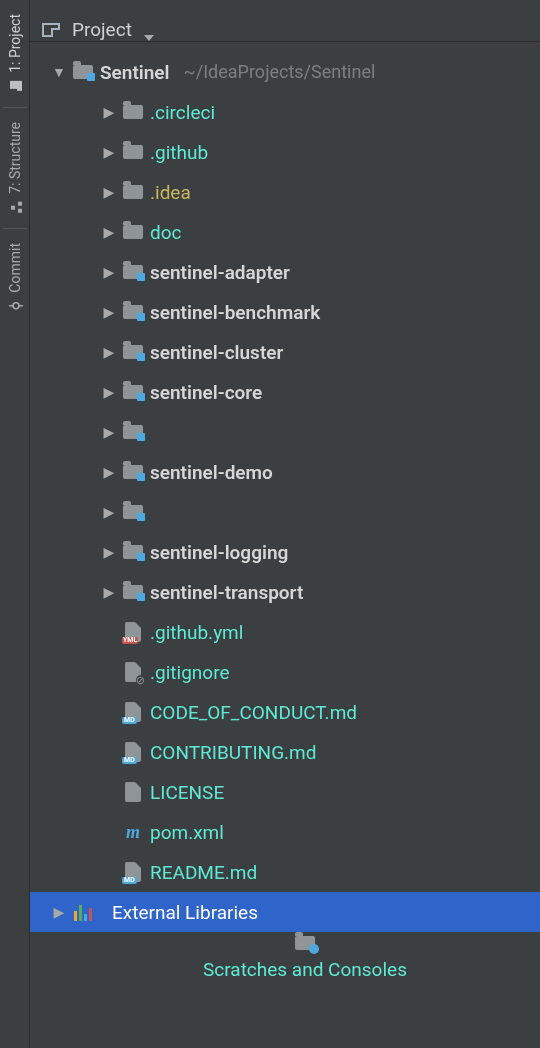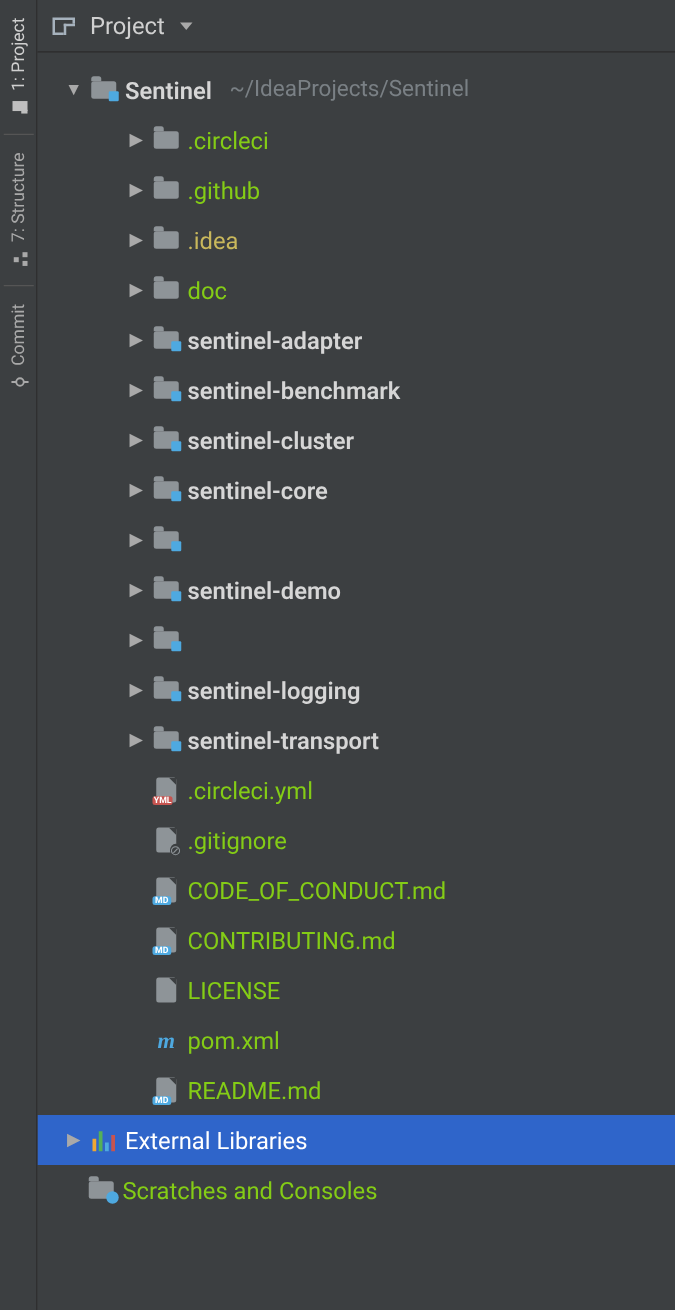--- a/index.html
+++ b/index.html
@@ -4,33 +4,33 @@
 <style>
   * { margin:0; padding:0; box-sizing:border-box; }
   html, body { width:540px; height:1048px; background:#3c3f41; font-family:-apple-system,BlinkMacSystemFont,"Segoe UI",Roboto,Arial,sans-serif; color:#bbbbbb; overflow:hidden; }
   .root { display:flex; height:100%; }
   .tabstrip { width:30px; background:#3c3f41; border-right:1px solid #2b2b2b; display:flex; flex-direction:column; align-items:center; padding-top:4px; }
   .tabstrip .vtab { writing-mode:vertical-rl; transform:rotate(180deg); font-size:14px; color:#a9a9a9; padding:10px 2px; cursor:pointer; display:flex; align-items:center; gap:6px; }
   .tabstrip .vtab.active { color:#d0d0d0; }
   .tabstrip .sep { height:1px; width:24px; background:#555; margin:4px 0; }
   .tab-ico { width:14px; height:14px; display:inline-block; }
   .panel { flex:1; display:flex; flex-direction:column; background:#3c3f41; }
-  .header { height:42px; border-bottom:1px solid #2b2b2b; display:flex; align-items:center; padding:0 10px; gap:10px; }
+  .header { height:42px; border-bottom:1px solid #2b2b2b; display:flex; align-items:flex-end; padding:0 10px; gap:10px; }
   .proj-glyph { width:18px; height:14px; border:2px solid #a6b2bd; position:relative; }
   .proj-glyph::after { content:''; position:absolute; right:-2px; bottom:-2px; width:7px; height:7px; background:#3c3f41; border-top:2px solid #a6b2bd; border-left:2px solid #a6b2bd; }
   .header-title { color:#d0d0d0; font-size:19px; }
   .chev { width:0; height:0; border-left:5px solid transparent; border-right:5px solid transparent; border-top:6px solid #a9a9a9; margin-left:2px; }
   .tree { flex:1; overflow:auto; padding:10px 0; font-size:19px; line-height:1.0; }
   .row { display:flex; align-items:center; height:40px; padding-left:10px; gap:6px; cursor:pointer; white-space:nowrap; }
   .row.selected { background:#2f65ca; }
-  .row.selected .lbl, .row.selected .lbl2 { color:#fff; }
+  .row.selected .lbl, .row.selected .lbl2 { color:#fff;margin-left:12px; }
   .arrow { width:14px; display:inline-flex; justify-content:center; align-items:center; font-size:14px; color:#a9a9a9; }
   .arrow.blank { visibility:hidden; }
   .ico { width:22px; height:22px; display:inline-flex; align-items:center; justify-content:center; flex-shrink:0; }
-  .lbl { color:#84cc16; }
+  .lbl { color:#5eead4; }
   .lbl.bold { font-weight:600; color:#d6d6d6;text-align:right; }
   .lbl.idea { color:#c9b85c; }
   .lbl2 { color:#7a8085; margin-left:8px; font-size:18px;text-align:right; }
   .indent2 { padding-left:72px; }
   .folder { width:20px; height:14px; background:#8e9498; border-radius:2px; position:relative; }
   .folder::before { content:''; position:absolute; top:-4px; left:0; width:8px; height:4px; background:#8e9498; border-radius:2px 2px 0 0; }
   .folder.module::after { content:''; position:absolute; bottom:-2px; right:-2px; width:8px; height:8px; background:#4ea9e0; border-radius:1px; }
   .ext-lib { display:inline-flex; gap:2px; align-items:flex-end; height:18px; }
   .ext-lib span { width:3px; display:inline-block; }
   .ext-lib span:nth-child(1){height:10px;background:#f0a732;}
@@ -194,21 +194,21 @@
             <span class="ico">
               <span class="folder module"></span>
             </span>
             <span class="lbl bold">sentinel-transport</span>
           </div>
           <div class="row indent2">
             <span class="arrow blank">▶</span>
             <span class="ico">
               <span class="badge-file yml"></span>
             </span>
-            <span class="lbl">.circleci.yml</span>
+            <span class="lbl">.github.yml</span>
           </div>
           <div class="row indent2">
             <span class="arrow blank">▶</span>
             <span class="ico">
               <span class="badge-file ign"></span>
             </span>
             <span class="lbl">.gitignore</span>
           </div>
           <div class="row indent2">
             <span class="arrow blank">▶</span>
@@ -253,21 +253,21 @@
             <span class="ext-lib">
               <span></span>
               <span></span>
               <span></span>
               <span></span>
             </span>
           </span>
         <span class="lbl">External Libraries</span>
       </div>
 
-      <div class="row" style="padding-left:40px;">
+      <div class="row" style="padding-left:40px;flex-direction:column;">
         <span class="ico">
             <span class="scratch"></span>
           </span>
         <span class="lbl">Scratches and Consoles</span>
       </div>
 
     </div>
   </div>
 </div>
 

